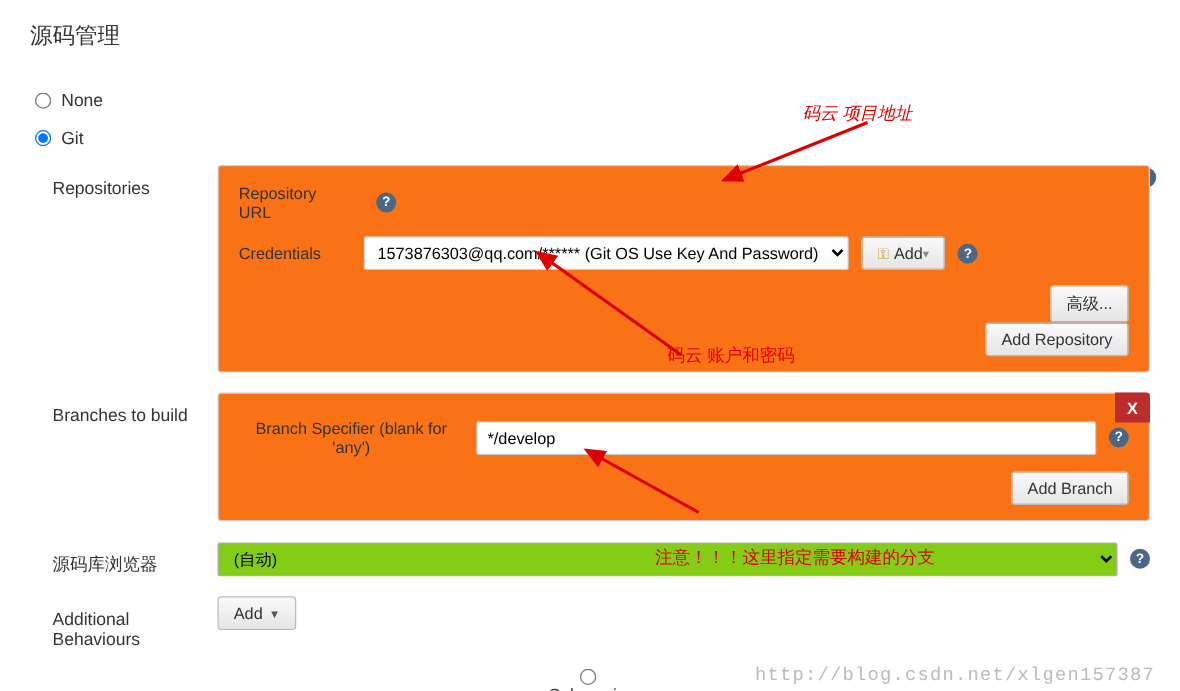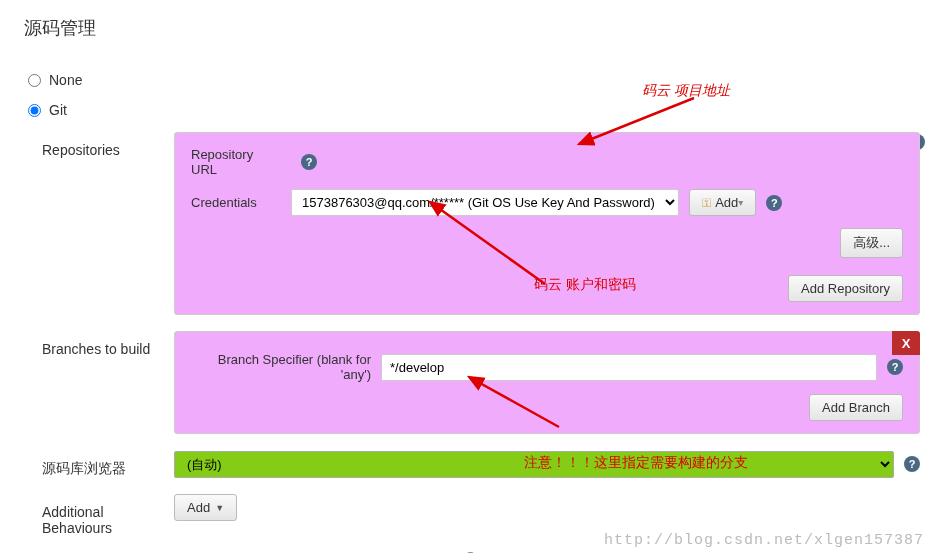--- a/index.html
+++ b/index.html
@@ -4,24 +4,24 @@
   <style>
     * { margin: 0; padding: 0; box-sizing: border-box; }
     body { font-family: Arial, "Microsoft YaHei", sans-serif; font-size: 13px; color: #333; background: #fff; width: 944px; }
     .page { padding: 16px 24px; }
     .title { font-size: 18px; font-weight: normal; margin-bottom: 32px; }
     .radio-row { display: flex; align-items: center; margin-bottom: 14px; padding-left: 4px; font-size: 14px; }
     .radio-row input[type="radio"] { margin-right: 8px; }
     .section { display: flex; margin-bottom: 16px; }
     .section-label { width: 150px; padding-top: 10px; padding-left: 18px; font-size: 14px; flex-shrink: 0; }
     .section-body { flex: 1; position: relative; }
-    .panel { border: 1px solid #ccc; background: #f0abfc; border-radius: 3px; padding: 14px 16px 12px 16px; position: relative; }
+    .panel { border: 1px solid #ccc; background: #f97316; border-radius: 3px; padding: 14px 16px 12px 16px; position: relative; }
     .field-row { display: flex; align-items: center; margin-bottom: 12px; }
     .field-label { width: 100px; text-align: left; font-size: 13px; color: #333; padding-right: 10px; }
-    .field-label-wide { width: 190px; text-align: right; font-size: 13px; color: #333; padding-right: 10px; }
+    .field-label-wide { width: 190px; text-align: center; font-size: 13px; color: #333; padding-right: 10px; }
     .text-input { flex: 1; padding: 5px 8px; border: 1px solid #ccc; border-radius: 2px; font-size: 13px; background: #fff; }
     .select-input { padding: 4px 6px; border: 1px solid #ccc; background: #fff; font-size: 13px; min-width: 380px; border-radius: 2px; }
     .btn { display: inline-flex; align-items: center; padding: 5px 12px; border: 1px solid #bbb; background: linear-gradient(#fafafa, #e5e5e5); border-radius: 3px; font-size: 13px; cursor: pointer; color: #333; text-decoration: none; }
     .btn-group-right { display: flex; justify-content: flex-end; gap: 8px; margin-top: 6px; }
     .key-icon { color: #c69d3c; margin-right: 4px; font-size: 12px; }
     .dropdown-arrow { margin-left: 5px; font-size: 9px; color: #555; }
     .help-icon { width: 16px; height: 16px; display: inline-flex; align-items: center; justify-content: center; background: #4a6785; color: #fff; border-radius: 50%; font-size: 11px; font-weight: bold; cursor: pointer; flex-shrink: 0; }
     .help-icon-outer { position: absolute; right: -24px; top: 6px; }
     .help-icon-field { margin-left: 10px; }
     .delete-btn { position: absolute; right: -1px; top: -1px; width: 28px; height: 24px; background: #bb2c2c; color: #fff; display: flex; align-items: center; justify-content: center; font-weight: bold; font-size: 13px; cursor: pointer; border-top-right-radius: 3px; }
@@ -65,21 +65,21 @@
           <button class="btn" style="margin-left:10px;">
             <span class="key-icon">⚿</span>
             <span>Add</span>
             <span style="margin-left:0px;font-size:10px;color:#888;">▾</span>
           </button>
           <span class="help-icon help-icon-field">?</span>
         </div>
         <div class="btn-group-right">
           <button class="btn">高级...</button>
         </div>
-        <div class="btn-group-right" style="margin-top:17px;">
+        <div class="btn-group-right" style="margin-top:0;">
           <button class="btn">Add Repository</button>
         </div>
       </div>
     </div>
 
     <div class="annotation" style="left:618px; top:-50px;font-style:italic;">码云 项目地址</div>
     <svg class="arrow-svg" style="left:540px; top:-38px;" width="160" height="60">
       <defs>
           <marker id="ah1" markerWidth="8" markerHeight="8" refX="6" refY="3" orient="auto">
             <polygon points="0 0, 7 3, 0 6" fill="#d00"></polygon>

